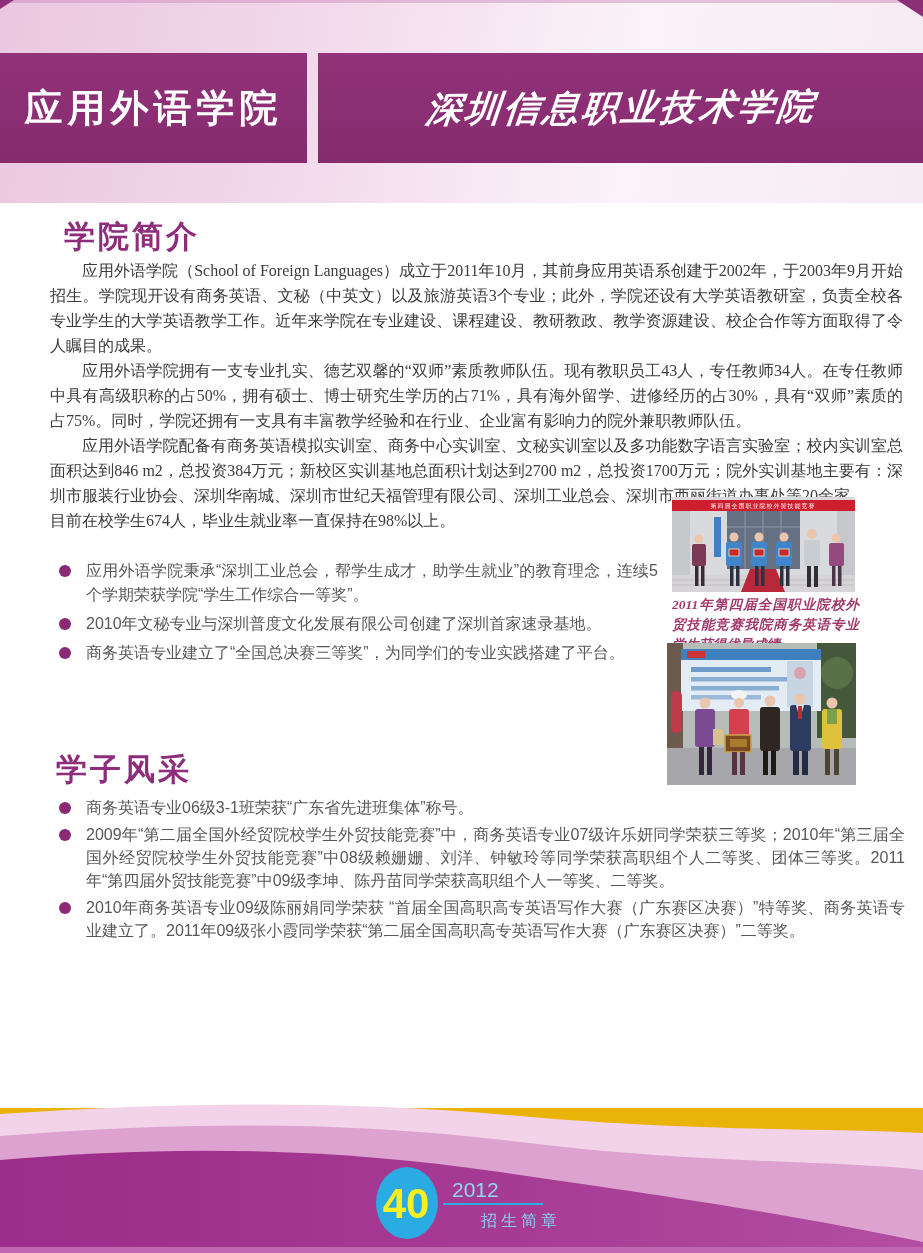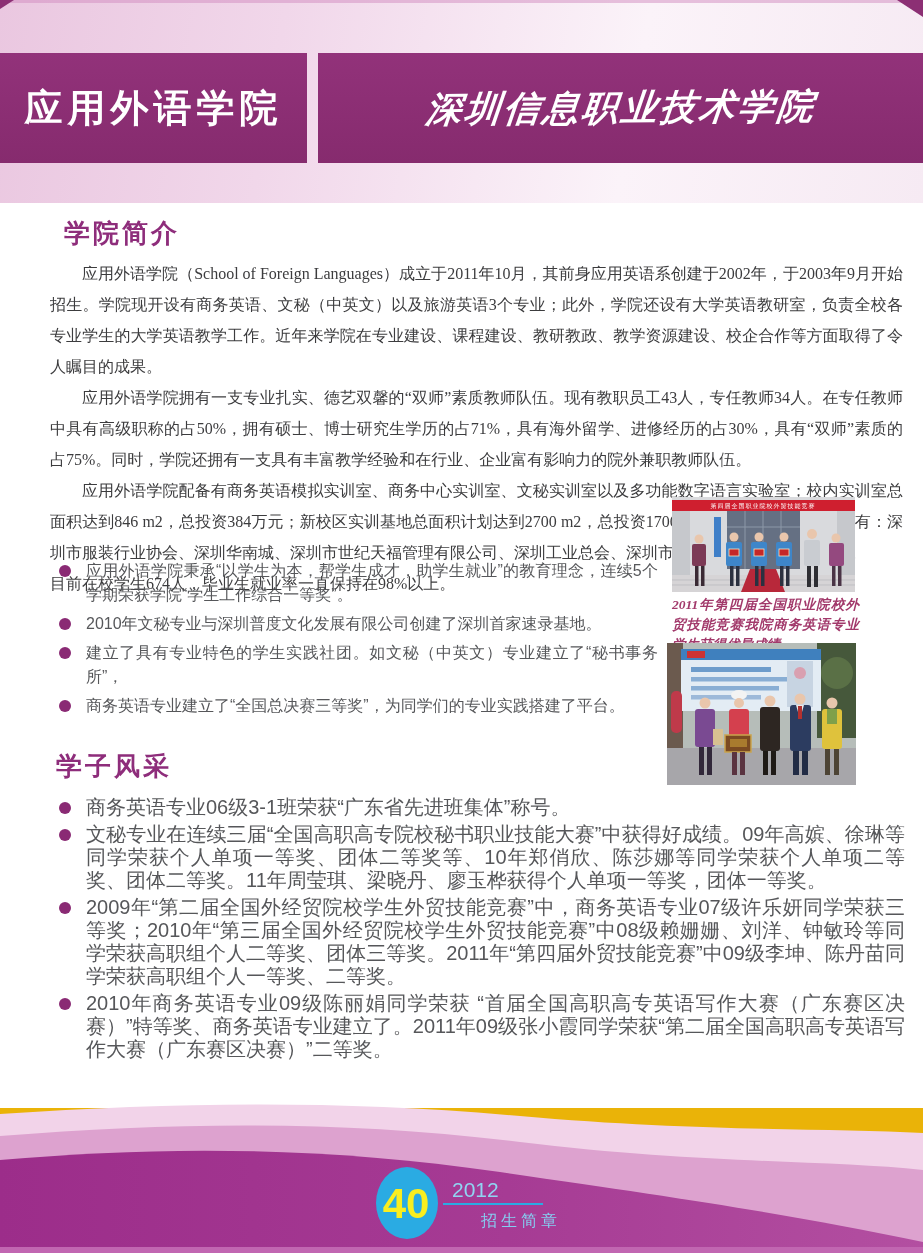--- a/index.html
+++ b/index.html
@@ -21,35 +21,35 @@
           display:flex;align-items:center;justify-content:center;}
   .hb-left{left:0;width:307px;}
   .hb-right{left:318px;width:605px;}
   .college-title{font-size:38px;font-weight:800;color:#ffffff;letter-spacing:5px;white-space:nowrap;}
   .school-script{font-size:36px;color:#ffffff;font-family:"DejaVu Serif",serif;font-style:italic;
                  font-weight:700;transform:skewX(-6deg) rotate(-.5deg);letter-spacing:3px;white-space:nowrap;}
 
   
   .content-bg{position:absolute;top:203px;left:0;width:923px;height:905px;background:#ffffff;}
 
-  .sec-title{position:absolute;margin:0;font-size:26px;font-weight:800;color:#8e2d7b;
+  .sec-title{position:absolute;margin:0;font-size:31px;font-weight:800;color:#8e2d7b;
              letter-spacing:3px;white-space:nowrap;}
   #t-intro{left:64px;top:216px;}
   #t-features{left:64px;top:513px;}
   #t-students{left:56px;top:749px;}
 
   .intro-paras{position:absolute;left:50px;top:258px;width:853px;
-               font-family:"Liberation Serif",serif;font-size:16px;line-height:31px;
+               font-family:"Liberation Serif",serif;font-size:16px;line-height:25px;
                color:#3c3c3e;text-align:justify;}
   .intro-paras p{margin:0;text-indent:2em;}
   .intro-paras p.noindent{text-indent:0;}
 
   ul.bullets{position:absolute;list-style:none;margin:0;padding:0;color:#56575a;text-align:justify;}
   #features-list{left:56px;top:559px;width:602px;font-size:16px;line-height:24px;}
-  #students-list{left:56px;top:796px;width:849px;font-size:20px;line-height:23px;}
+  #students-list{left:56px;top:796px;width:849px;font-size:16px;line-height:23px;}
   .bullets li{position:relative;padding-left:30px;margin-bottom:5px;}
   #students-list li{margin-bottom:4px;}
   .bullets li::before{content:"";position:absolute;left:3px;top:6px;width:12px;height:12px;
                       border-radius:50%;background:#8a2a74;}
 
   
   .photo{position:absolute;display:block;}
   #photo1{left:672px;top:497px;}
   #photo2{left:667px;top:643px;}
   .caption{position:absolute;font-family:"Liberation Serif",serif;font-style:italic;font-weight:700;
@@ -81,30 +81,28 @@
 
   <h2 class="sec-title" id="t-intro">学院简介</h2>
   <div class="intro-paras">
     <p>应用外语学院（School of Foreign Languages）成立于2011年10月，其前身应用英语系创建于2002年，于2003年9月开始招生。学院现开设有商务英语、文秘（中英文）以及旅游英语3个专业；此外，学院还设有大学英语教研室，负责全校各专业学生的大学英语教学工作。近年来学院在专业建设、课程建设、教研教政、教学资源建设、校企合作等方面取得了令人瞩目的成果。</p>
     <p>应用外语学院拥有一支专业扎实、德艺双馨的“双师”素质教师队伍。现有教职员工43人，专任教师34人。在专任教师中具有高级职称的占50%，拥有硕士、博士研究生学历的占71%，具有海外留学、进修经历的占30%，具有“双师”素质的占75%。同时，学院还拥有一支具有丰富教学经验和在行业、企业富有影响力的院外兼职教师队伍。</p>
     <p>应用外语学院配备有商务英语模拟实训室、商务中心实训室、文秘实训室以及多功能数字语言实验室；校内实训室总面积达到846 m2，总投资384万元；新校区实训基地总面积计划达到2700 m2，总投资1700万元；院外实训基地主要有：深圳市服装行业协会、深圳华南城、深圳市世纪天福管理有限公司、深圳工业总会、深圳市西丽街道办事处等20余家。</p>
     <p class="noindent">目前在校学生674人，毕业生就业率一直保持在98%以上。</p>
   </div>
 
   <ul class="bullets" id="features-list">
-    <li>应用外语学院秉承“以学生为本，帮学生成才，助学生就业”的教育理念，连续5个学期荣获学院“学生工作综合一等奖”。</li>
+    <li>应用外语学院秉承“深圳工业总会，帮学生成才，助学生就业”的教育理念，连续5个学期荣获学院“学生工作综合一等奖”。</li>
     <li>2010年文秘专业与深圳普度文化发展有限公司创建了深圳首家速录基地。</li>
-    <li>建立了具有专业特色的学生实践社团。如文秘（中英文）专业建立了“秘书事务所”，</li>
     <li>商务英语专业建立了“全国总决赛三等奖”，为同学们的专业实践搭建了平台。</li>
   </ul>
 
   <h2 class="sec-title" id="t-students">学子风采</h2>
   <ul class="bullets" id="students-list">
     <li>商务英语专业06级3-1班荣获“广东省先进班集体”称号。</li>
-    <li>文秘专业在连续三届“全国高职高专院校秘书职业技能大赛”中获得好成绩。09年高嫔、徐琳等同学荣获个人单项一等奖、团体二等奖等、10年郑俏欣、陈莎娜等同学荣获个人单项二等奖、团体二等奖。11年周莹琪、梁晓丹、廖玉桦获得个人单项一等奖，团体一等奖。</li>
     <li>2009年“第二届全国外经贸院校学生外贸技能竞赛”中，商务英语专业07级许乐妍同学荣获三等奖；2010年“第三届全国外经贸院校学生外贸技能竞赛”中08级赖姗姗、刘洋、钟敏玲等同学荣获高职组个人二等奖、团体三等奖。2011年“第四届外贸技能竞赛”中09级李坤、陈丹苗同学荣获高职组个人一等奖、二等奖。</li>
     <li>2010年商务英语专业09级陈丽娟同学荣获 “首届全国高职高专英语写作大赛（广东赛区决赛）”特等奖、商务英语专业建立了。2011年09级张小霞同学荣获“第二届全国高职高专英语写作大赛（广东赛区决赛）”二等奖。</li>
   </ul>
 
   <svg class="photo" id="photo1" width="183" height="95" viewBox="0 0 183 95">
     <rect x="0" y="0" width="183" height="95" fill="#d9dadd"></rect>
     <rect x="0" y="14" width="18" height="64" fill="#c6c8cc"></rect>
     <rect x="165" y="14" width="18" height="64" fill="#c6c8cc"></rect>
     <rect x="55" y="14" width="73" height="58" fill="#657083"></rect>
     <line x1="73" y1="14" x2="73" y2="72" stroke="#8d98a8" stroke-width="1"></line>

